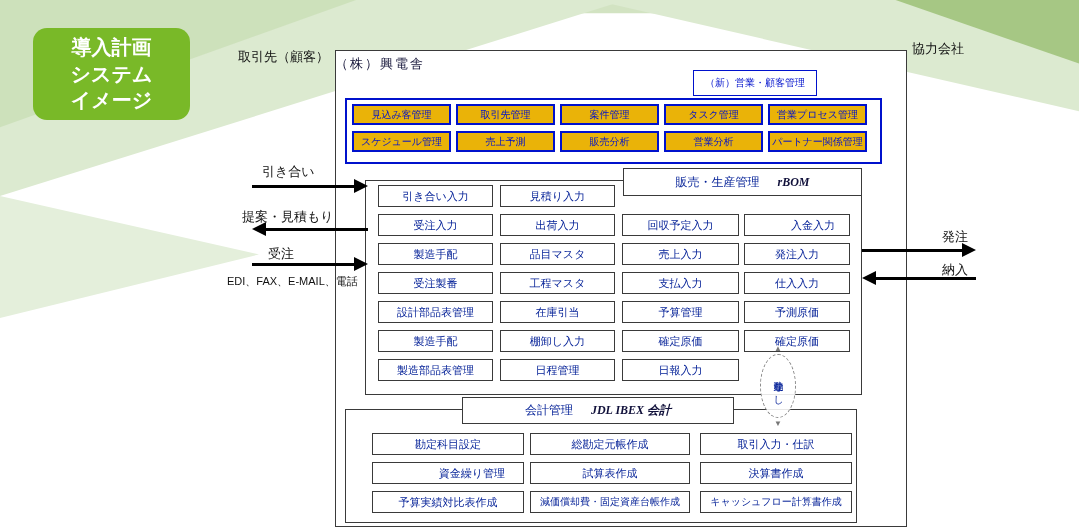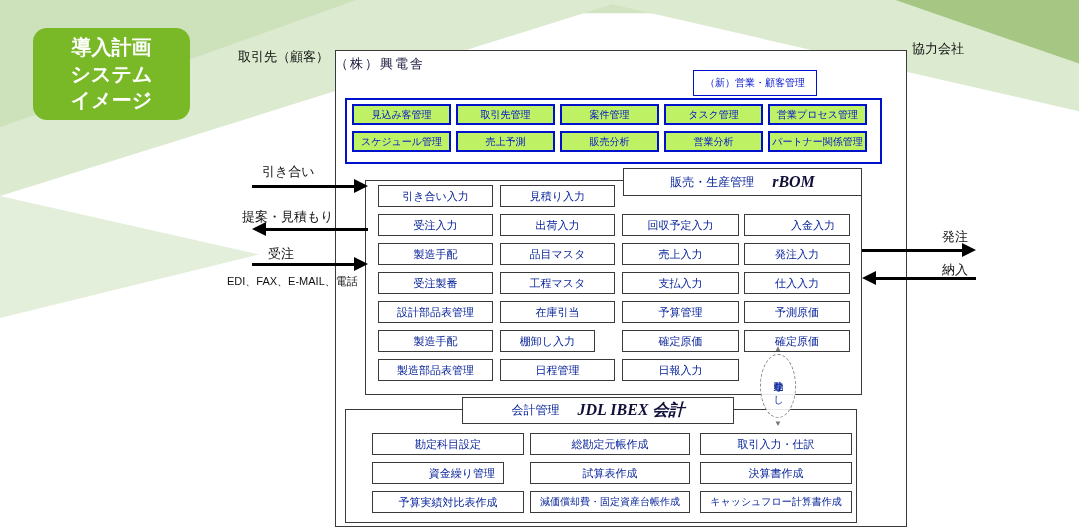--- a/index.html
+++ b/index.html
@@ -22,28 +22,28 @@
   .lab-small{position:absolute;color:#111;font-size:11px;white-space:nowrap;}
 
   .main-box{position:absolute;left:335px;top:50px;width:570px;height:475px;
             border:1px solid #3a3a3a;background:#fff;}
   .company-title{position:absolute;left:335px;top:55px;width:570px;text-align:left;
                  font-size:13px;color:#16163a;letter-spacing:2px;}
 
   .crm-title-box{position:absolute;left:693px;top:70px;width:122px;height:24px;border:1px solid #0011cc;
                  background:#fff;color:#0011cc;font-size:10px;display:flex;align-items:center;justify-content:center;}
   .crm-container{position:absolute;left:345px;top:98px;width:533px;height:62px;border:2px solid #0011cc;background:#fff;}
-  .cbox{position:absolute;height:21px;border:2px solid #0011cc;background:#bef264;color:#0011cc;font-size:10px;
+  .cbox{position:absolute;height:21px;border:2px solid #0011cc;background:#eab308;color:#0011cc;font-size:10px;
         display:flex;align-items:center;justify-content:center;white-space:nowrap;overflow:hidden;box-sizing:border-box;}
 
   .sect{position:absolute;border:1px solid #3a3a3a;background:#fff;}
   .hdrbox{position:absolute;border:1px solid #3a3a3a;background:#fff;display:flex;align-items:center;
           justify-content:center;gap:18px;z-index:3;}
   .hdr-prefix{color:#001e96;font-size:12px;}
-  .hdr-brand{font-family:"Liberation Serif",serif;font-style:italic;font-weight:bold;font-size:16px;color:#10103a;text-align:right;}
+  .hdr-brand{font-family:"Liberation Serif",serif;font-style:italic;font-weight:bold;font-size:12px;color:#10103a;text-align:right;}
 
   .mbox{position:absolute;height:22px;border:1px solid #3a3a3a;background:#fff;color:#001e96;font-size:11px;
         display:flex;align-items:center;justify-content:center;white-space:nowrap;overflow:hidden;box-sizing:border-box;z-index:2;}
 
   .arr{position:absolute;height:3px;background:#000;z-index:2;}
   .arr.head-r::after{content:"";position:absolute;right:-14px;top:-6px;width:0;height:0;
         border-top:7px solid transparent;border-bottom:7px solid transparent;border-left:14px solid #000;}
   .arr.head-l::before{content:"";position:absolute;left:-14px;top:-6px;width:0;height:0;
         border-top:7px solid transparent;border-bottom:7px solid transparent;border-right:14px solid #000;}
 
@@ -116,21 +116,21 @@
   <div class="mbox" style="left:378px;top:272px;width:115px;">受注製番</div>
   <div class="mbox" style="left:378px;top:301px;width:115px;">設計部品表管理</div>
   <div class="mbox" style="left:378px;top:330px;width:115px;">製造手配</div>
   <div class="mbox" style="left:378px;top:359px;width:115px;">製造部品表管理</div>
 
   <div class="mbox" style="left:500px;top:185px;width:115px;">見積り入力</div>
   <div class="mbox" style="left:500px;top:214px;width:115px;">出荷入力</div>
   <div class="mbox" style="left:500px;top:243px;width:115px;">品目マスタ</div>
   <div class="mbox" style="left:500px;top:272px;width:115px;">工程マスタ</div>
   <div class="mbox" style="left:500px;top:301px;width:115px;">在庫引当</div>
-  <div class="mbox" style="left:500px;top:330px;width:95px;">棚卸し入力</div>
+  <div class="mbox" style="left:500px;top:330px;width:115px;">棚卸し入力</div>
   <div class="mbox" style="left:500px;top:359px;width:115px;">日程管理</div>
 
   <div class="mbox" style="left:622px;top:214px;width:117px;">回収予定入力</div>
   <div class="mbox" style="left:622px;top:243px;width:117px;">売上入力</div>
   <div class="mbox" style="left:622px;top:272px;width:117px;">支払入力</div>
   <div class="mbox" style="left:622px;top:301px;width:117px;">予算管理</div>
   <div class="mbox" style="left:622px;top:330px;width:117px;">確定原価</div>
   <div class="mbox" style="left:622px;top:359px;width:117px;">日報入力</div>
 
   <div class="mbox" style="left:744px;top:214px;width:106px;padding-left:32px;">入金入力</div>
@@ -142,21 +142,21 @@
   <div class="link-note">
     <span>連動なし</span>
   </div>
 
   <div class="sect" style="left:345px;top:409px;width:510px;height:112px;"></div>
   <div class="hdrbox" style="left:462px;top:397px;width:270px;height:25px;">
     <span class="hdr-prefix">会計管理</span>
     <span class="hdr-brand">JDL IBEX 会計</span>
   </div>
   <div class="mbox" style="left:372px;top:433px;width:152px;">勘定科目設定</div>
-  <div class="mbox" style="left:372px;top:462px;width:132px;padding-left:48px;">資金繰り管理</div>
+  <div class="mbox" style="left:372px;top:462px;width:152px;padding-left:48px;">資金繰り管理</div>
   <div class="mbox" style="left:372px;top:491px;width:152px;">予算実績対比表作成</div>
   <div class="mbox" style="left:530px;top:433px;width:160px;">総勘定元帳作成</div>
   <div class="mbox" style="left:530px;top:462px;width:160px;">試算表作成</div>
   <div class="mbox" style="left:530px;top:491px;width:160px;font-size:10px;">減価償却費・固定資産台帳作成</div>
   <div class="mbox" style="left:700px;top:433px;width:152px;">取引入力・仕訳</div>
   <div class="mbox" style="left:700px;top:462px;width:152px;">決算書作成</div>
   <div class="mbox" style="left:700px;top:491px;width:152px;font-size:10px;">キャッシュフロー計算書作成</div>
 
 </div>
 

